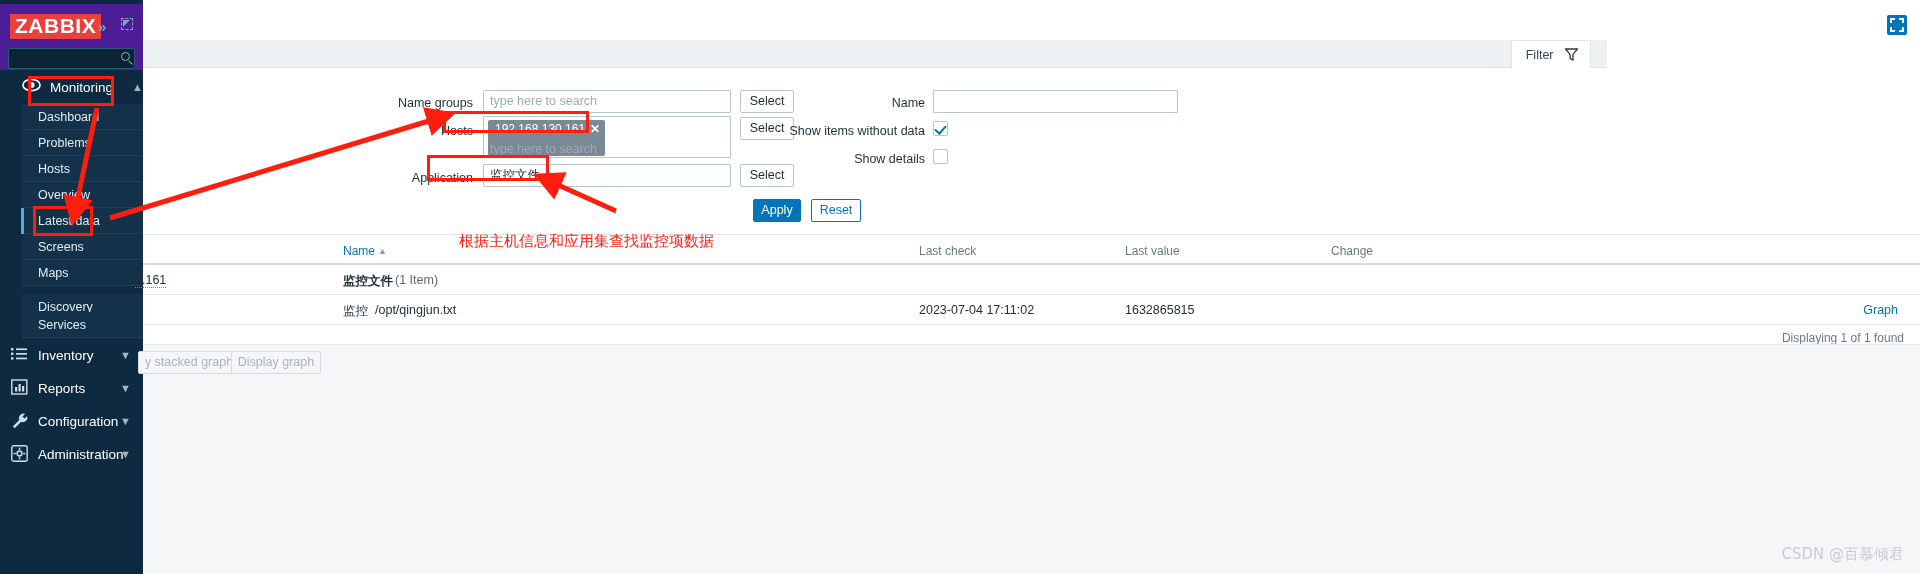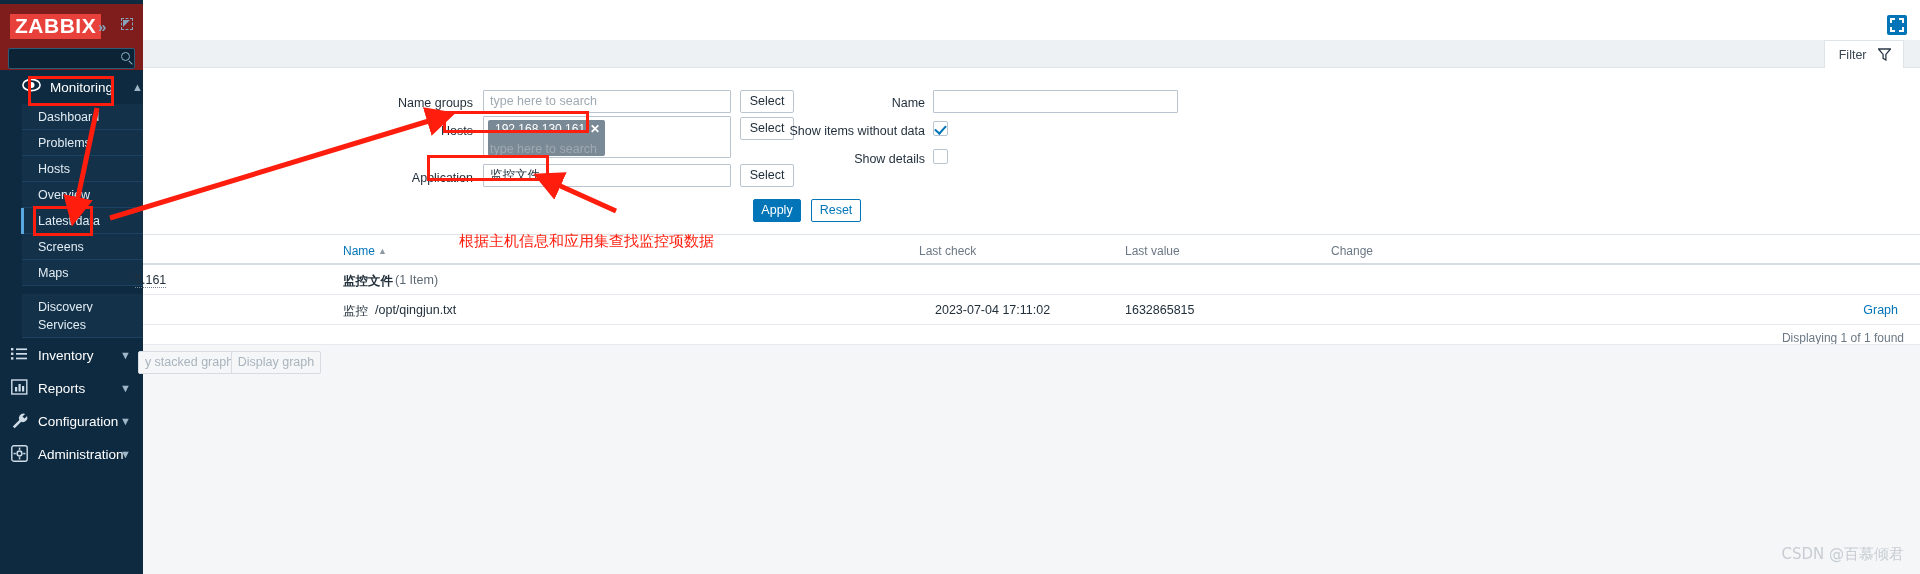--- a/index.html
+++ b/index.html
@@ -26,21 +26,21 @@
     background: #ffffff;
   }
 
   
   .sidebar {
     position: absolute; left: 0; top: 0; width: 143px; height: 574px;
     background: #0e2a40;
   }
   .sb-head {
     position: absolute; left: 0; top: 4px; width: 143px; height: 66px;
-    background: #7f1d1d;
+    background: #4c1d95;
     text-align: center;
   }
   .logo {
     position: absolute; left: 10px; top: 10px;
     background: #e8403a;
     color: #ffffff;
     font-size: 21px; font-weight: bold;
     letter-spacing: .5px;
     padding: 1px 5px 2px 5px;
     line-height: 22px;
@@ -117,21 +117,21 @@
     background: #ffffff;
   }
   .expand-icon {
     position: absolute; right: 13px; top: 9px;
     width: 20px; height: 20px; background: #0275b8; border-radius:2px;
     cursor: pointer;
   }
   .expand-icon svg { display:block; }
 
   .filter-bar {
-    position: absolute; left: 0; top: 34px; width: 1777px; height: 28px;
+    position: absolute; left: 0; top: 34px; width: 1464px; height: 28px;
     background: #eef1f4;
     border-bottom: 1px solid #dfe4e9;
   }
   .filter-tab {
     position: absolute; right: 16px; top: 0px;
     height: 29px; padding: 0 12px 0 14px;
     background: #ffffff;
     border: 1px solid #dfe4e9; border-bottom: none;
     font-size: 12.5px; color: #3a4754;
     line-height: 29px;
@@ -475,21 +475,21 @@
 
       <div class="trow">
         <div class="cell host" style="left:-8px;">0.161</div>
         <div class="cell bold" style="left:200px;">监控文件</div>
         <div class="cell grey" style="left:252px;">(1 Item)</div>
       </div>
 
       <div class="trow">
         <div class="cell" style="left:200px;">监控</div>
         <div class="cell" style="left:232px;">/opt/qingjun.txt</div>
-        <div class="cell" style="left:776px;margin-left:16px;">2023-07-04 17:11:02</div>
+        <div class="cell" style="left:776px;">2023-07-04 17:11:02</div>
         <div class="cell" style="left:982px;">1632865815</div>
         <div class="cell link" style="right:22px;">Graph</div>
       </div>
 
       <div class="footer-count">
         <div class="txt">Displaying 1 of 1 found</div>
       </div>
     </div>
 
     <div class="btn-row">

